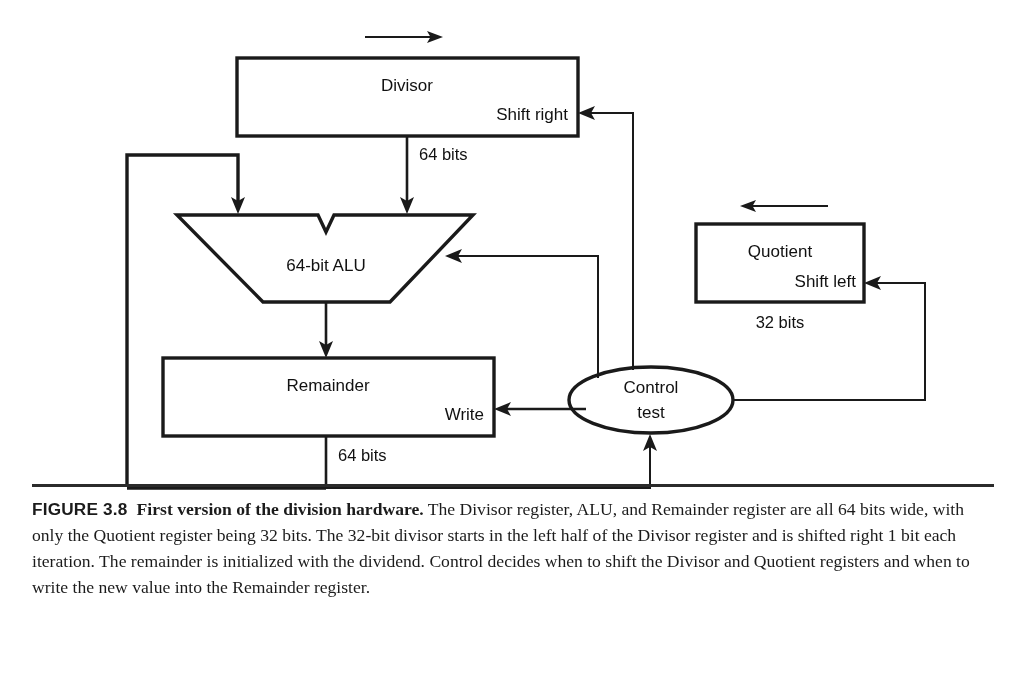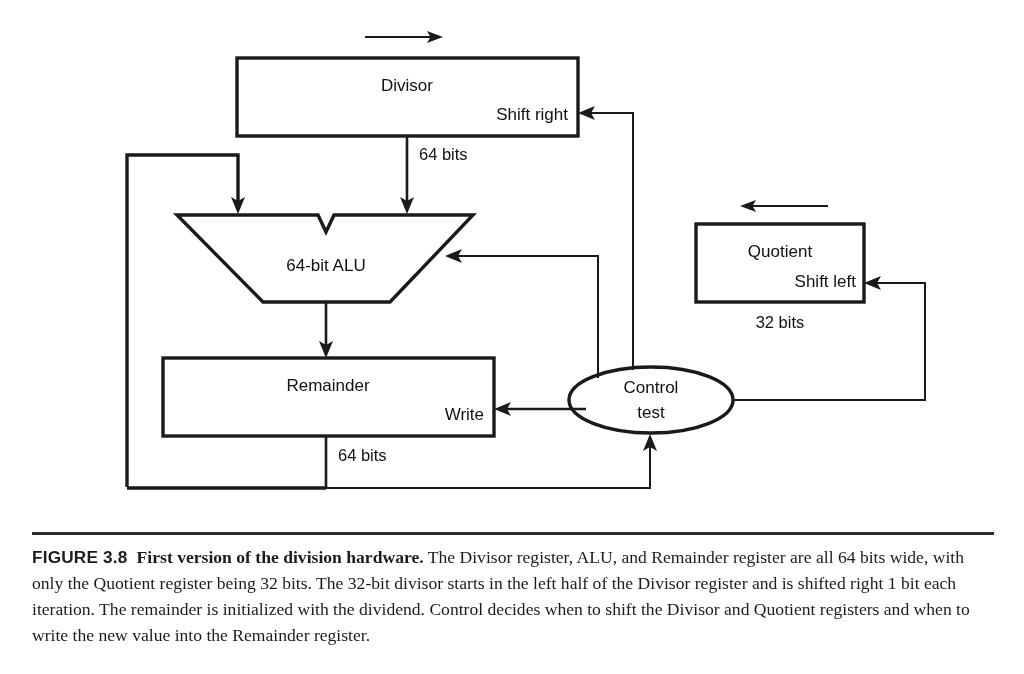--- a/index.html
+++ b/index.html
@@ -42,21 +42,21 @@
   text.label {
     font-family: "Liberation Sans", "DejaVu Sans", sans-serif;
     fill: #111111;
     font-size: 17px;
   }
   text.label.bits { font-size: 16.5px; }
 
   #caption-block {
     position: absolute;
     left: 32px;
-    top: 532px;
+    top: 484px;
     width: 962px;
   }
   #caption-rule {
     width: 962px;
     height: 0;
     border-top: 3px solid #2b2b2b;
     margin: 0 0 10px 0;
   }
   #caption-text {
     font-family: "Liberation Serif", "DejaVu Serif", serif;

